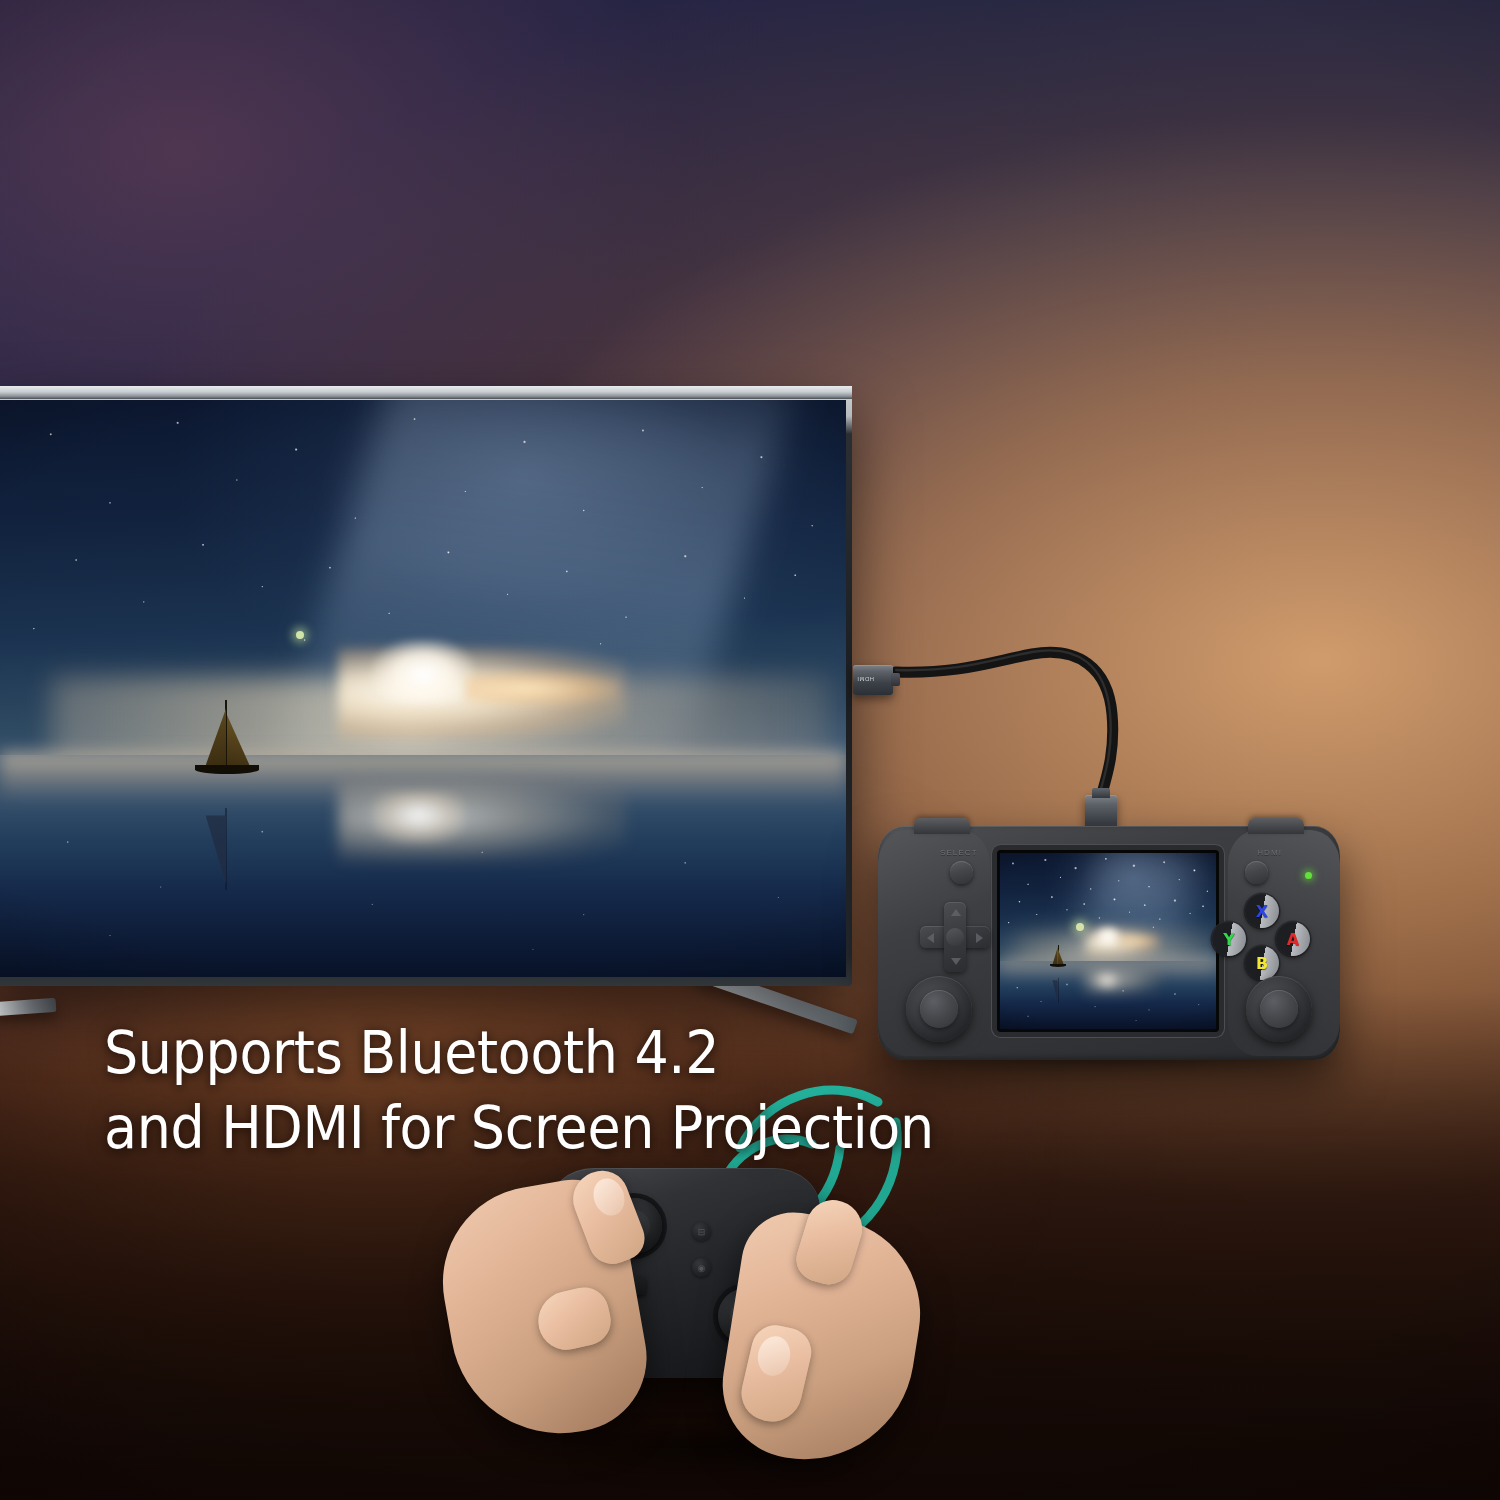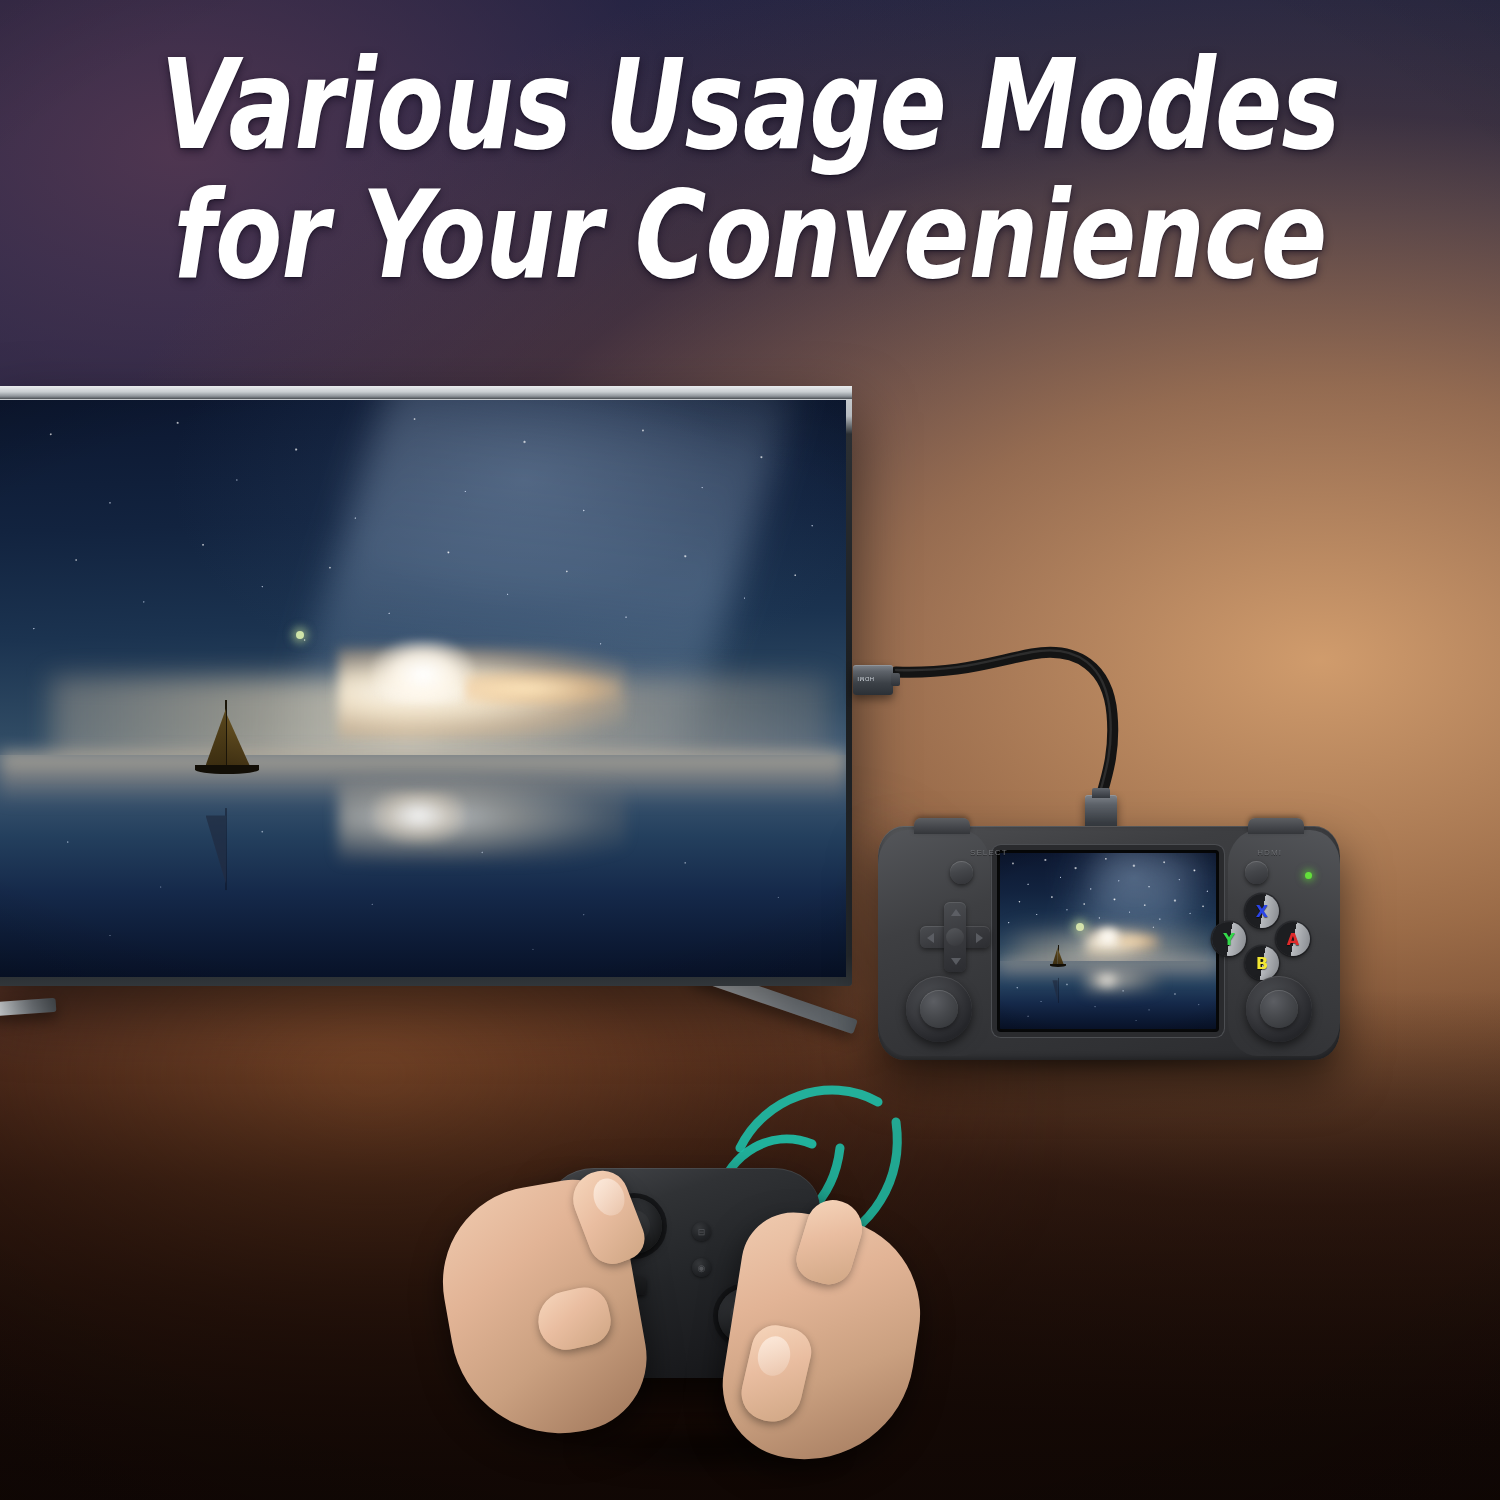--- a/index.html
+++ b/index.html
@@ -280,21 +280,21 @@
     position:absolute; width:23px; height:23px; border-radius:50%;
     background:linear-gradient(165deg,#5a5c60 0%,#44464a 45%,#323337 100%);
     box-shadow:0 2px 4px rgba(0,0,0,0.52), 0 1px 0 rgba(255,255,255,0.14) inset;
   }
   .sysbtn.select { left:72px; top:35px; }
   .sysbtn.start { right:72px; top:35px; }
   .syslabel {
     position:absolute; font-size:8px; letter-spacing:1.1px; color:#6e7074;
     font-family:"Liberation Sans", sans-serif; text-shadow:0 1px 0 rgba(0,0,0,0.45);
   }
-  .syslabel.select { left:62px; top:22px;margin-left:30px; }
+  .syslabel.select { left:62px; top:22px; }
   .syslabel.start { right:58px; top:22px; }
   .led {
     position:absolute; right:28px; top:46px; width:7px; height:7px; border-radius:50%;
     background:#63e03a; box-shadow:0 0 7px 2.5px rgba(99,224,58,0.55);
   }
   .dpad { position:absolute; left:42px; top:76px; width:70px; height:70px; }
   .dpad .bar {
     position:absolute;
     background:linear-gradient(160deg,#4b4d51 0%,#3a3b3f 48%,#2c2d31 100%);
     box-shadow:0 2px 5px rgba(0,0,0,0.48), 0 1px 0 rgba(255,255,255,0.10) inset;
@@ -455,24 +455,20 @@
 </head>
 <body>
 
 <div id="stage">
 
   <div class="bg-base"></div>
   <div class="bg-warm-left"></div>
   <div class="bg-dark-bottom"></div>
   <div class="bg-vign"></div>
 
-  <div class="headline">
-    <span class="ln">Various Usage Modes</span>
-    <span class="ln ln2">for Your Convenience</span>
-  </div>
 
   <div class="tv">
     <div class="tv-bezel"></div>
     <div class="tv-toplip"></div>
     <div class="tv-screen">
       <div class="scene">
         <div class="sky"></div>
         <div class="milky"></div>
         <div class="stars"></div>
         <div class="starglow"></div>
@@ -573,20 +569,24 @@
       <div class="fbtn x">X</div>
       <div class="fbtn y">Y</div>
       <div class="fbtn a">A</div>
       <div class="fbtn b">B</div>
     </div>
 
     <div class="stick l"></div>
     <div class="stick r"></div>
   </div>
 
+  <div class="subtitle">
+    <span class="sl">Supports Bluetooth 4.2</span>
+    <span class="sl">and HDMI for Screen Projection</span>
+  </div>
 
   <div class="btwaves">
     <svg width="250" height="230" viewBox="0 0 250 230">
       <g fill="none" stroke-linecap="round" stroke="#1fbfa8">
         <ellipse cx="42" cy="192" rx="26" ry="18" stroke-width="7" transform="rotate(-22 42 192)" opacity="0.95"></ellipse>
         <path d="M 18 156 C 30 112, 72 88, 112 104" stroke-width="9" opacity="0.92"></path>
         <path d="M 48 196 C 96 196, 134 160, 140 108" stroke-width="9" opacity="0.88"></path>
         <path d="M 40 108 C 64 58, 128 34, 178 62" stroke-width="9" opacity="0.9"></path>
         <path d="M 120 206 C 172 192, 204 140, 196 82" stroke-width="9" opacity="0.85"></path>
       </g>

